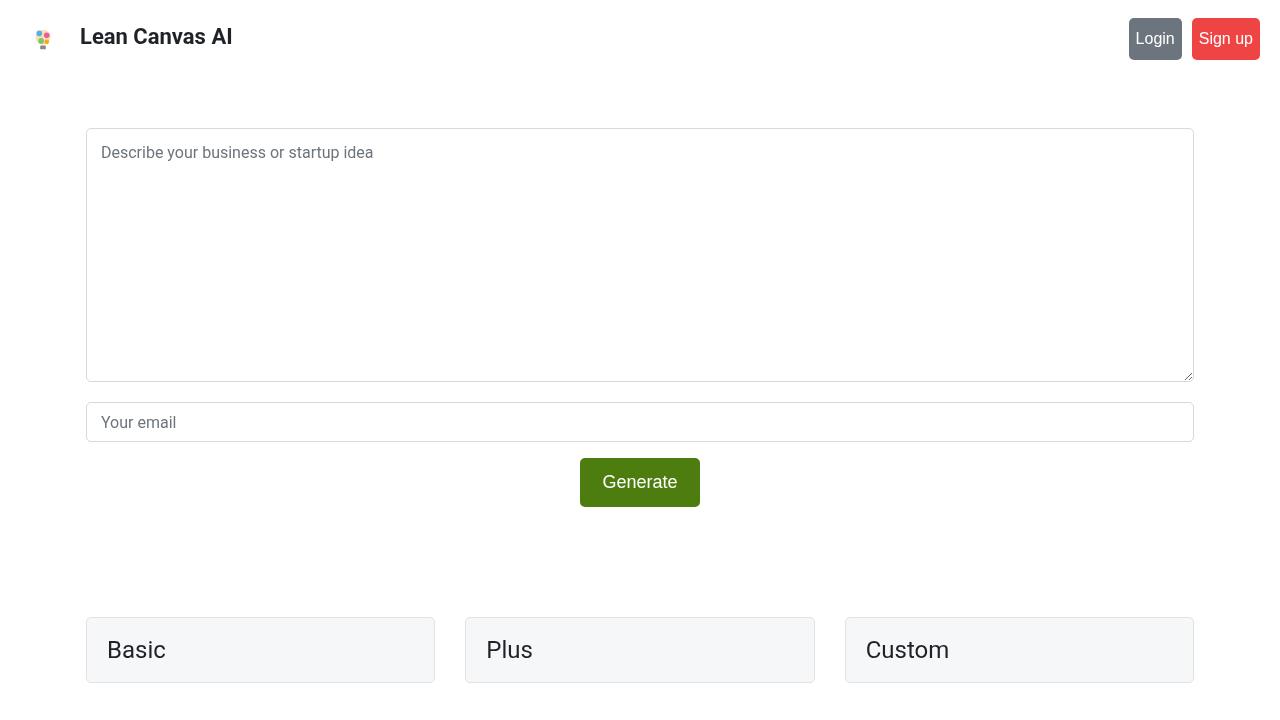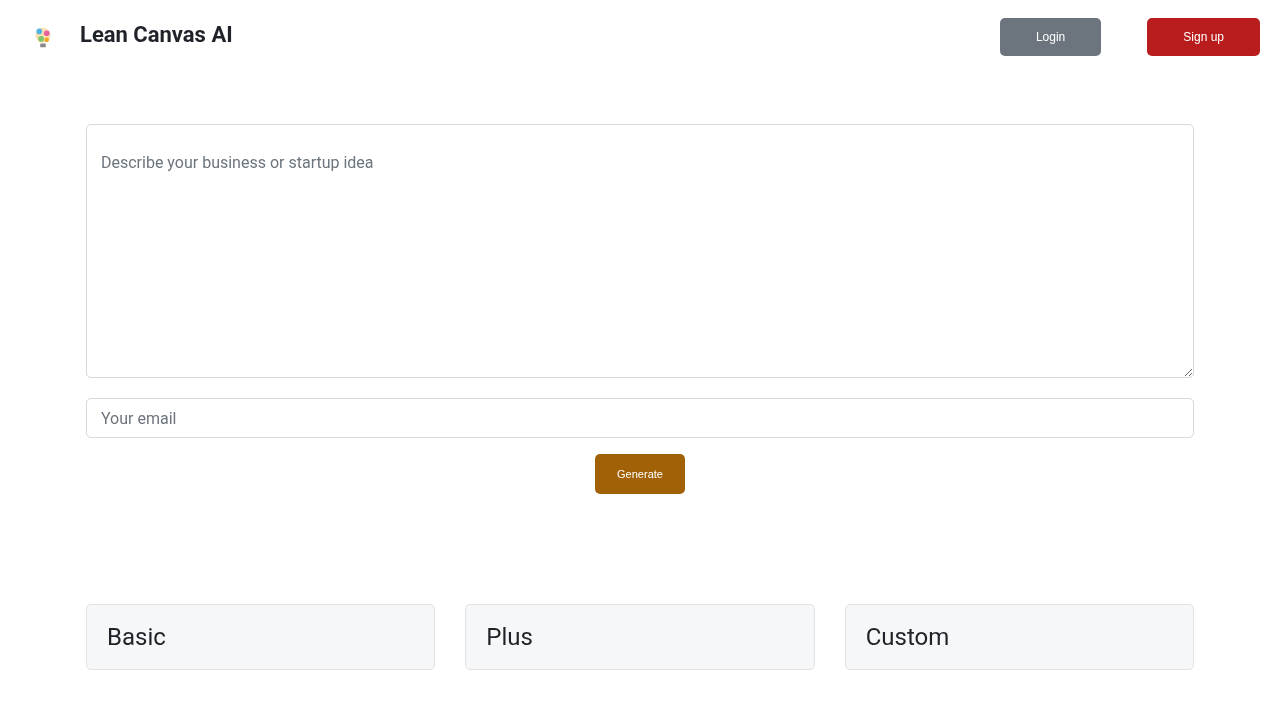--- a/index.html
+++ b/index.html
@@ -32,50 +32,49 @@
     .brand-name {
       font-size: 22px;
       font-weight: 700;
       color: #1f2329;
     }
     .header-buttons {
       display: flex;
       gap: 10px;
     }
     .btn {
-      padding: 12px 36px;
+      padding: 12px 7px;
       border-radius: 5px;
-      font-size: 12px;
+      font-size: 16px;
       border: none;
       cursor: pointer;
-      margin-left: 36px;
     }
     .btn-login {
       background: #6c757d;
       color: #ffffff;
     }
     .btn-signup {
-      background: #b91c1c;
+      background: #ef4444;
       color: #ffffff;
     }
     .main {
       padding: 50px 86px 0 86px;
       text-align: center;
     }
     .title {
       font-size: 38px;
       font-weight: 700;
       color: #1f2329;
       letter-spacing: -0.5px;
       margin-bottom: 36px;
     }
     .textarea {
       width: 100%;
       height: 254px;
-      padding: 28px 14px;
+      padding: 14px 14px;
       border: 1px solid #d9d9d9;
       border-radius: 5px;
       font-size: 16px;
       font-family: inherit;
       color: #1f2329;
       resize: vertical;
       margin-bottom: 16px;
     }
     .textarea::placeholder {
       color: #6c757d;
@@ -88,25 +87,25 @@
       border-radius: 5px;
       font-size: 16px;
       font-family: inherit;
       color: #737373;
       margin-bottom: 16px;
     }
     .email-input::placeholder {
       color: #6c757d;
     }
     .btn-generate {
-      background: #a16207;
+      background: #4d7c0f;
       color: #ffffff;
       padding: 14px 22px;
       border-radius: 5px;
-      font-size: 11px;
+      font-size: 18px;
       border: none;
       cursor: pointer;
       display: inline-block;
     }
     .plans {
       display: flex;
       gap: 30px;
       padding: 110px 86px 0 86px;
     }
     .plan-card {

